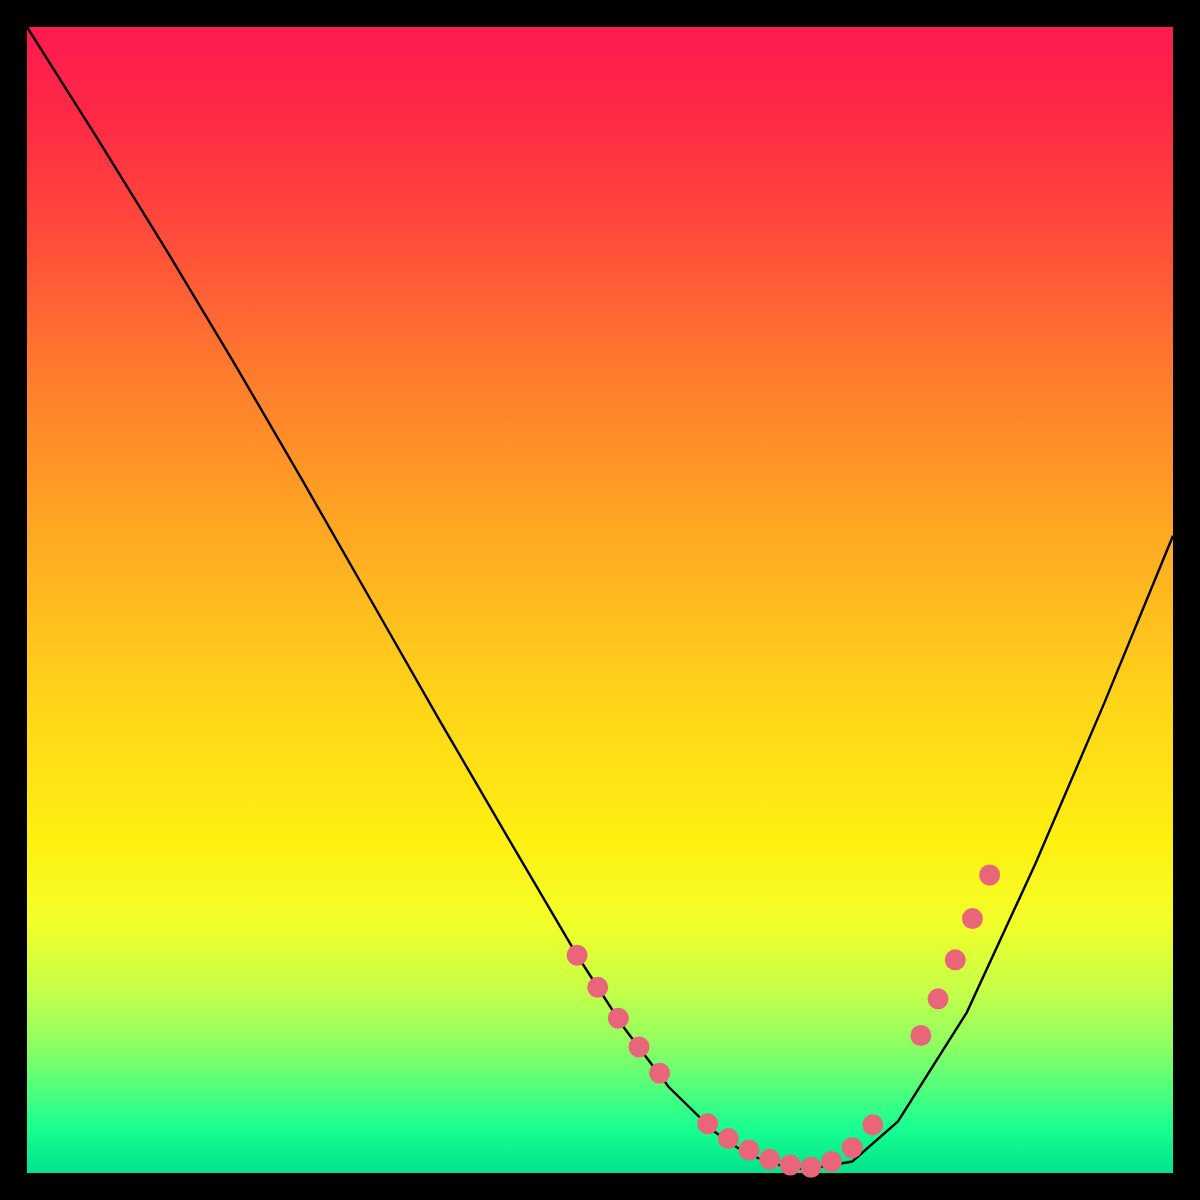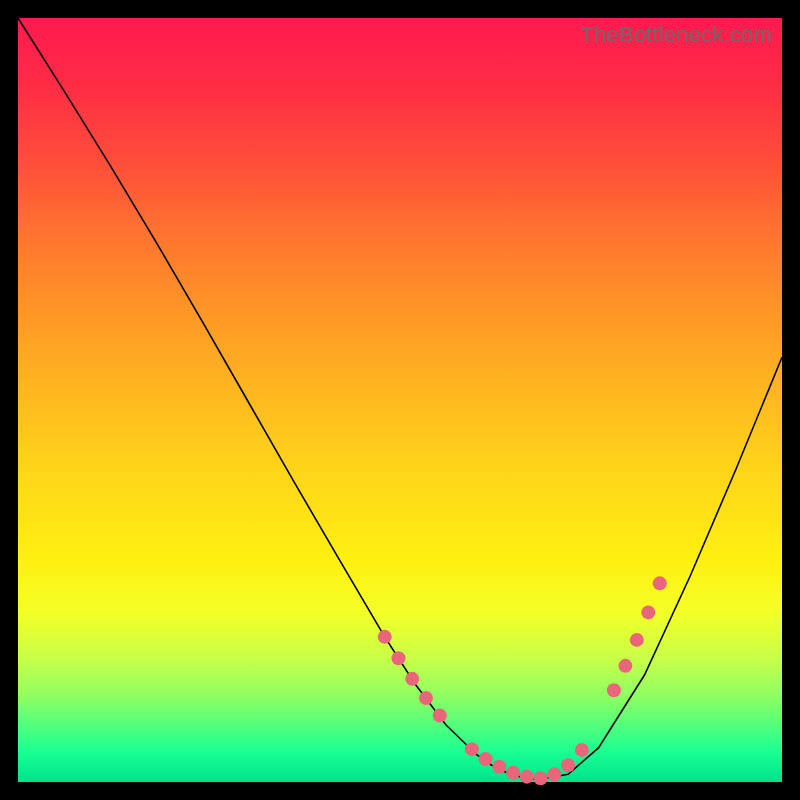--- a/index.html
+++ b/index.html
@@ -64,21 +64,20 @@
   .curve circle.bead {
     fill: #e9657a;
     stroke: none;
   }
 </style>
 </head>
 <body>
 
 <div class="frame">
   <div class="plot">
-    <div class="watermark">TheBottleneck.com</div>
     <svg class="curve" viewBox="0 0 764 764" preserveAspectRatio="none">
       <path class="line" d="M0.00 0.00 L45.84 72.58 L91.68 146.69 L137.52 223.09 L183.36 301.78 L229.20 382.00 L275.04 462.22 L320.88 540.91 L366.72 618.84 L397.28 666.21 L427.84 706.70 L458.40 736.50 L473.68 747.19 L488.96 754.83 L504.24 759.42 L519.52 761.71 L550.08 756.36 L580.64 729.62 L626.48 657.04 L672.32 557.72 L718.16 450.76 L764.00 339.22" stroke="#000000"></path>
       <g>
           <circle class="bead" cx="366.72" cy="618.84" r="7" fill="#e9657a"></circle>
           <circle class="bead" cx="380.47" cy="640.23" r="7" fill="#e9657a"></circle>
           <circle class="bead" cx="394.22" cy="660.86" r="7" fill="#e9657a"></circle>
           <circle class="bead" cx="407.98" cy="679.96" r="7" fill="#e9657a"></circle>
           <circle class="bead" cx="421.73" cy="697.53" r="7" fill="#e9657a"></circle>
           <circle class="bead" cx="453.82" cy="731.15" r="7" fill="#e9657a"></circle>
           <circle class="bead" cx="467.57" cy="741.08" r="7" fill="#e9657a"></circle>

